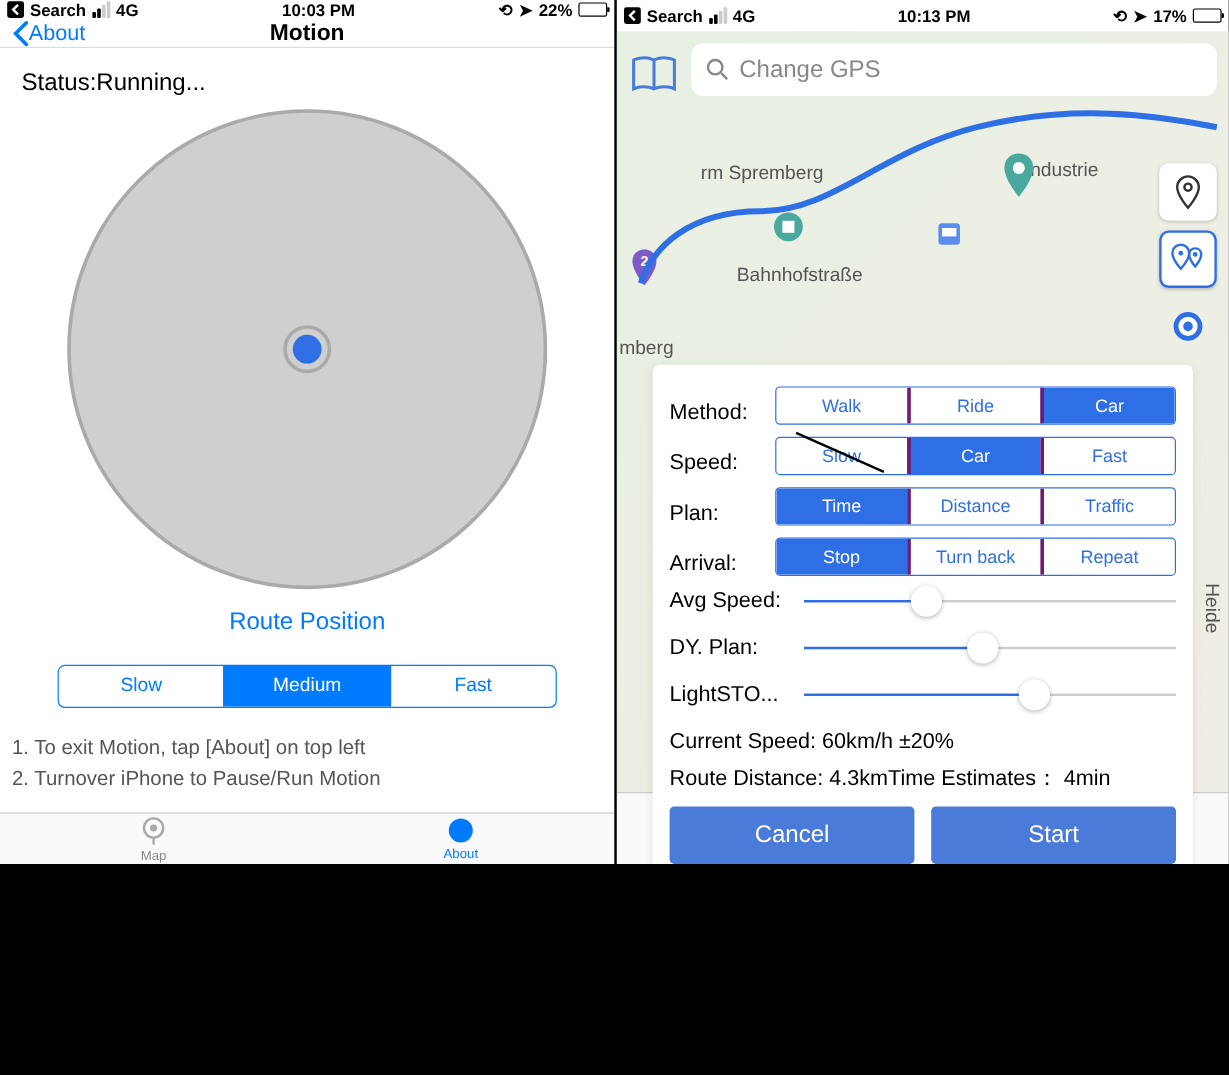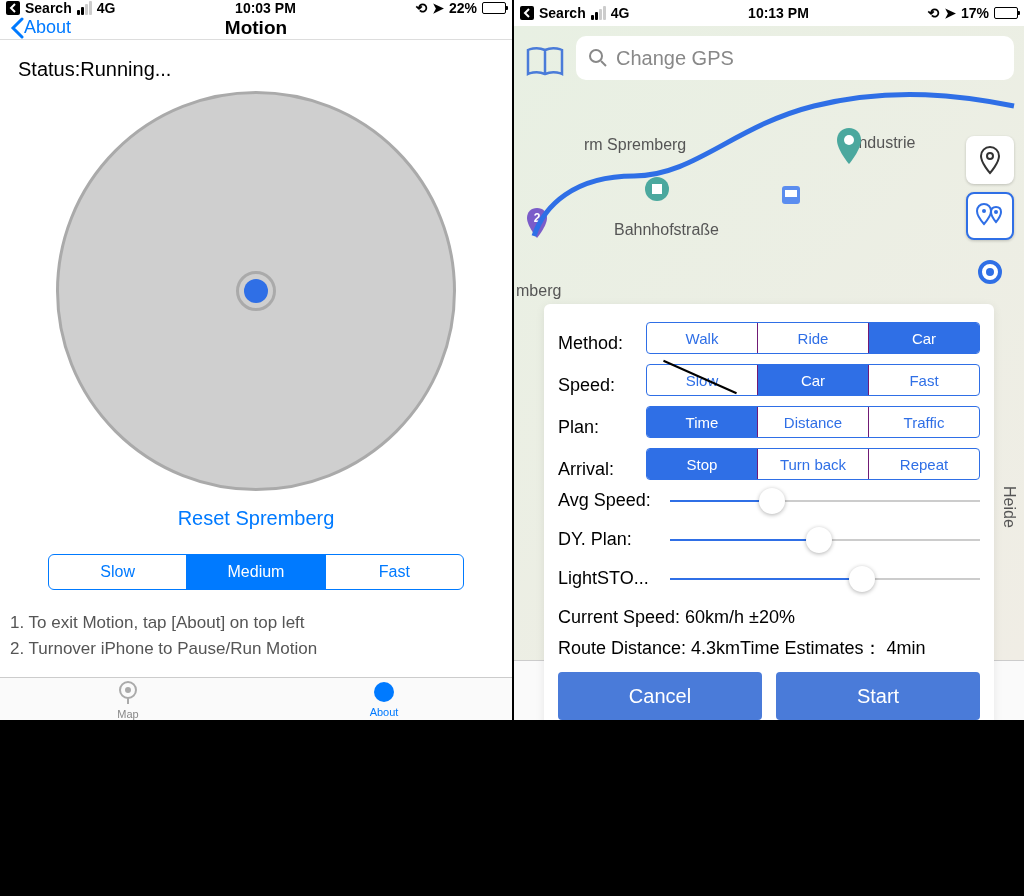--- a/index.html
+++ b/index.html
@@ -62,21 +62,21 @@
 .side-btns{position:absolute;right:10px;top:110px;display:flex;flex-direction:column;gap:8px;z-index:4}
 .side-btn{width:48px;height:48px;background:#fff;border-radius:8px;display:flex;align-items:center;justify-content:center;box-shadow:0 1px 3px rgba(0,0,0,.2)}
 .side-btn.active{border:2px solid #2f6fe6}
 .loc-dot{width:24px;height:24px;border-radius:50%;border:4px solid #2f6fe6;background:#fff;position:relative}
 .loc-dot::after{content:"";position:absolute;inset:4px;background:#2f6fe6;border-radius:50%}
 
 .panel{position:absolute;left:30px;right:30px;top:278px;background:#fff;border-radius:6px;padding:18px 14px 16px;font-size:18px;z-index:6;box-shadow:0 2px 10px rgba(0,0,0,.08)}
 .prow{display:flex;align-items:flex-end;margin-bottom:10px;gap:14px}
 .plabel{width:74px;font-size:18px}
 .pseg{flex:1;display:flex;border:1px solid #2f6fe6;border-radius:4px;overflow:hidden;height:32px}
-.pseg div{flex:1;display:flex;align-items:center;justify-content:center;font-size:15px;color:#2f6fe6;border-left:1px solid #701a75}
+.pseg div{flex:1;display:flex;align-items:center;justify-content:center;font-size:15px;color:#2f6fe6;border-left:3px solid #701a75}
 .pseg div:first-child{border-left:none}
 .pseg .sel{background:#2f6fe6;color:#fff}
 .slider-row{display:flex;align-items:center;margin-bottom:18px;gap:8px}
 .slabel{width:104px;font-size:18px}
 .slider{flex:1;height:6px;position:relative}
 .track{position:absolute;left:0;right:0;top:2px;height:2px;background:#ccc}
 .fill{position:absolute;left:0;top:2px;height:2px;background:#2f6fe6}
 .thumb{position:absolute;top:-10px;width:26px;height:26px;background:#fff;border-radius:50%;box-shadow:0 1px 4px rgba(0,0,0,.3);transform:translateX(-50%)}
 .info-line{font-size:18px;margin-bottom:8px}
 .btn-row{display:flex;gap:14px;margin-top:12px}
@@ -128,21 +128,21 @@
     <div class="status-row">
       <span>Status:Running...</span>
     </div>
     <div class="joy-wrap">
       <div class="joy-outer">
           <div class="joy-inner">
             <div class="joy-dot"></div>
           </div>
         </div>
     </div>
-    <div class="reset-link">Reset Spremberg</div>
+    <div class="reset-link">Route Position</div>
     <div class="seg">
       <div>Slow</div>
       <div class="sel">Medium</div>
       <div>Fast</div>
     </div>
     <div class="tips">
       <div>1. To exit Motion, tap [About] on top left</div>
       <div>2. Turnover iPhone to Pause/Run Motion</div>
     </div>
   </div>

